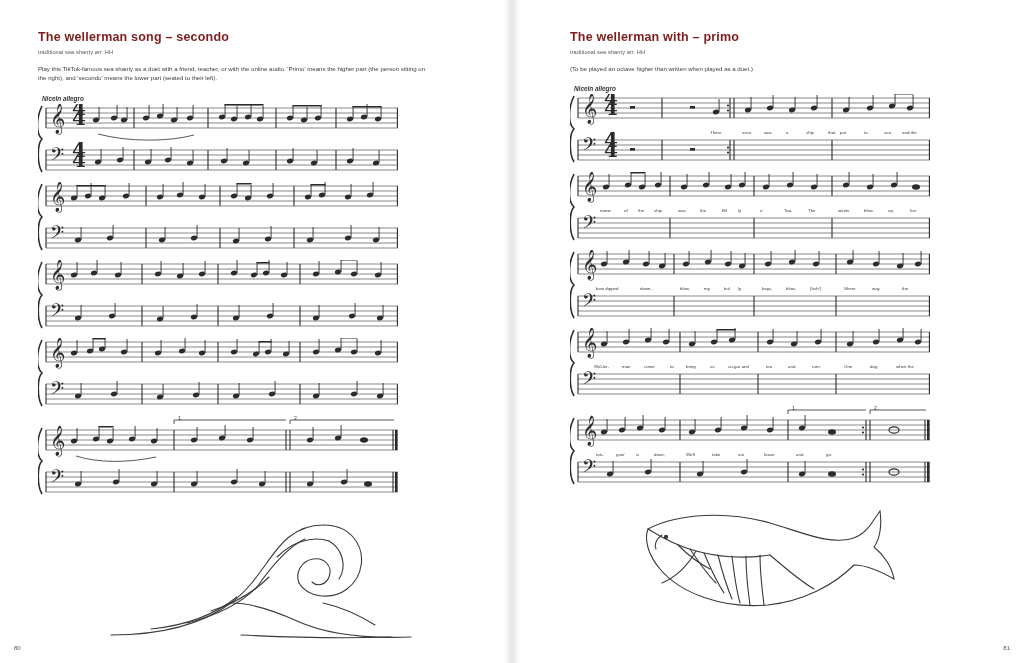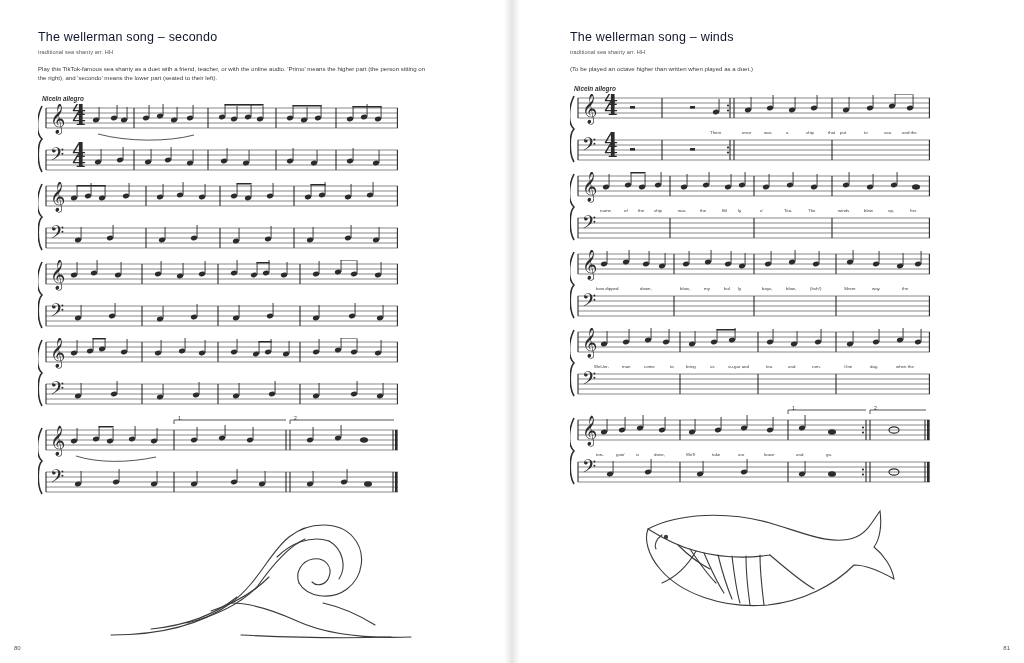--- a/index.html
+++ b/index.html
@@ -42,24 +42,24 @@
   .content {
     position: absolute;
     left: 38px;
     right: 34px;
     top: 30px;
   }
   .page-right .content { left: 58px; right: 38px; }
 
   .title {
     font-size: 12.5px;
-    color: #0f172a;
+    color: #7f1d1d;
     letter-spacing: 0.2px;
     margin: 0 0 5px 0;
-    font-weight: 400;
+    font-weight: 700;
   }
   .subtitle {
     font-size: 5.6px;
     color: #555;
     margin: 0 0 9px 0;
     letter-spacing: 0.1px;
   }
   .instructions {
     font-size: 6.1px;
     line-height: 1.55;
@@ -572,21 +572,21 @@
         </g>
       </svg>
     </div>
 
     <div class="page-number">80</div>
   </div>
 
   <div class="page page-right">
     <div class="content">
 
-      <h1 class="title">The wellerman song – winds</h1>
+      <h1 class="title">The wellerman with – primo</h1>
       <div class="subtitle">traditional sea shanty arr. HH</div>
       <p class="instructions">(To be played an octave higher than written when played as a duet.)</p>
       <div class="tempo">Niceln allegro</div>
 
       <div class="systems">
 
         <div class="system">
           <svg width="368" height="72" viewBox="0 0 368 72">
             <g stroke="#555" stroke-width="0.7">
               <line x1="8" y1="4" x2="360" y2="4"></line>

